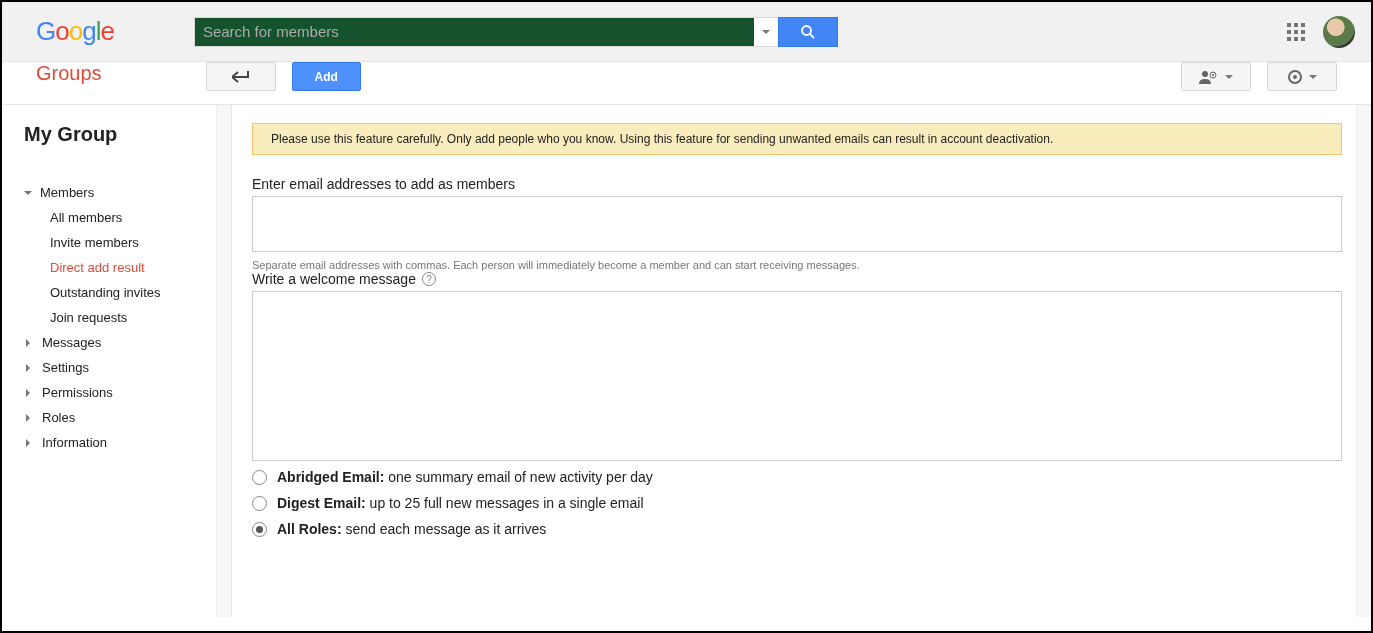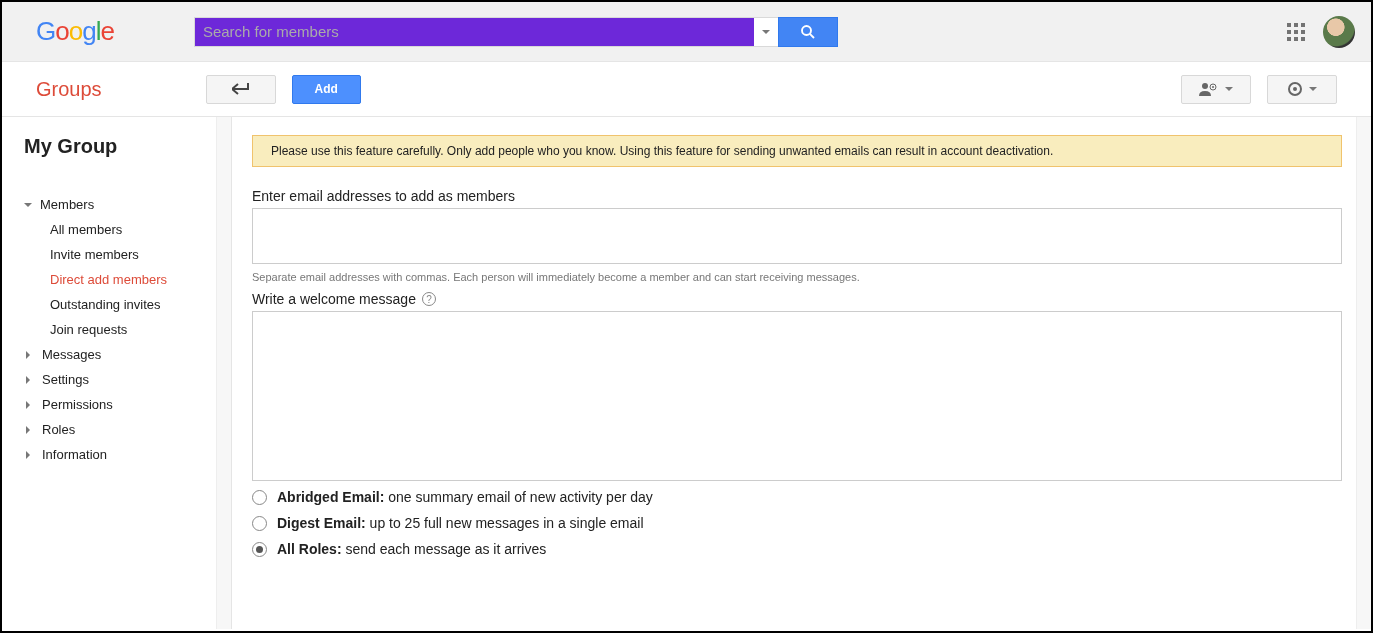--- a/index.html
+++ b/index.html
@@ -35,21 +35,21 @@
     align-items: stretch;
     height: 30px;
   }
   .search-input {
     width: 560px;
     border: 1px solid #d9d9d9;
     border-right: none;
     padding: 0 8px;
     font-size: 15px;
     color: #aaa;
-    background: #6d28d9;
+    background: #14532d;
   }
   .search-input::placeholder{color:#aaa}
   .search-dropdown {
     width: 24px;
     border: 1px solid #d9d9d9;
     border-left: none;
     border-right: none;
     background: #fff;
     display:flex;align-items:center;justify-content:center;
     cursor:pointer;
@@ -64,24 +64,23 @@
   .header-right {
     margin-left:auto;
     display:flex;
     align-items:center;
     gap:18px;
   }
   .apps-icon{width:18px;height:18px;display:grid;grid-template-columns:repeat(3,4px);grid-template-rows:repeat(3,4px);gap:3px;cursor:pointer}
   .apps-icon span{background:#737373;width:4px;height:4px}
   .avatar{width:32px;height:32px;border-radius:50%;background:radial-gradient(circle at 40% 35%, #e8c8a8 30%, #5a7a4a 32%, #5a7a4a 65%, #333 70%);cursor:pointer}
   .toolbar {
-    height: 55px;
+    height: 43px;
     border-bottom: 1px solid #e5e5e5;
     display:flex;
-    align-items:center;
     padding: 0 34px;
   }
   .groups-title {
     font-size: 20px;
     color: #dd4b39;
   }
   .toolbar-btns{display:flex;gap:16px;margin-left:104px}
   .btn{height:29px;border:1px solid #d8d8d8;background:#f5f5f5;border-radius:2px;padding:0 14px;display:flex;align-items:center;justify-content:center;font-size:11px;font-weight:bold;color:#444;cursor:pointer}
   .btn-primary{background:#4d90fe;border-color:#3079ed;color:#fff;font-size:12px;font-weight:bold;padding:0 22px}
   .btn-back{width:70px}
@@ -98,21 +97,21 @@
   .sb-sub{list-style:none;padding-left:26px}
   .sb-sub li{padding:5px 0;font-size:13px;color:#222;cursor:pointer}
   .sb-sub li.active{color:#dd4b39}
   .sb-scroll{position:absolute;right:0;top:0;width:15px;height:100%;background:#f7f7f7;border-left:1px solid #eee}
   .sb-scroll .thumb{position:absolute;top:2px;left:2px;width:8px;height:24px;background:transparent}
   .main{flex:1;padding:18px 20px 0 20px;overflow-y:auto;position:relative}
   .main-inner{max-width:1090px}
   .warn{background:#f9edbe;border:1px solid #f0c36d;padding:8px 18px;font-size:12px;color:#222;border-radius:0;margin-bottom:4px}
   .field-label{font-size:14px;color:#222;margin:21px 0 4px}
   .emails-box{width:100%;height:56px;border:1px solid #ccc;resize:none;font-size:13px;padding:4px}
-  .hint{font-size:11px;color:#777;margin:4px 0 8px}
+  .hint{font-size:11px;color:#777;margin:4px 0 0}
   .welcome-label{display:flex;align-items:center;gap:6px;font-size:14px;margin-bottom:4px}
   .help-icon{width:14px;height:14px;border:1px solid #888;border-radius:50%;display:inline-flex;align-items:center;justify-content:center;font-size:10px;color:#888;cursor:pointer}
   .welcome-box{width:100%;height:170px;border:1px solid #ccc;resize:none;font-size:13px;padding:4px}
   .section-title{font-size:16px;margin:12px 0 8px}
   .radio-row{display:flex;align-items:center;gap:10px;padding:5px 0;font-size:14px}
   .radio{width:15px;height:15px;border:1px solid #888;border-radius:50%;display:inline-flex;align-items:center;justify-content:center;cursor:pointer}
   .radio.checked::after{content:'';width:7px;height:7px;background:#555;border-radius:50%}
   .radio-label b{font-weight:bold}
   .main-scroll{position:absolute;right:0;top:0;width:15px;height:100%;background:#f7f7f7;border-left:1px solid #eee}
   .main-scroll .thumb{position:absolute;top:2px;left:2px;width:8px;height:24px;background:transparent}
@@ -185,21 +184,21 @@
 </div>
 
 <div class="content">
   <div class="sidebar">
     <div class="sb-title">My Group</div>
     <ul class="sb-tree">
       <li class="sb-item expanded">Members</li>
       <ul class="sb-sub">
         <li>All members</li>
         <li>Invite members</li>
-        <li class="active">Direct add members</li>
+        <li class="active">Direct add result</li>
         <li>Outstanding invites</li>
         <li>Join requests</li>
       </ul>
       <li class="sb-item collapsed">Messages</li>
       <li class="sb-item collapsed">Settings</li>
       <li class="sb-item collapsed">Permissions</li>
       <li class="sb-item collapsed">Roles</li>
       <li class="sb-item collapsed">Information</li>
     </ul>
     <div class="sb-scroll">

